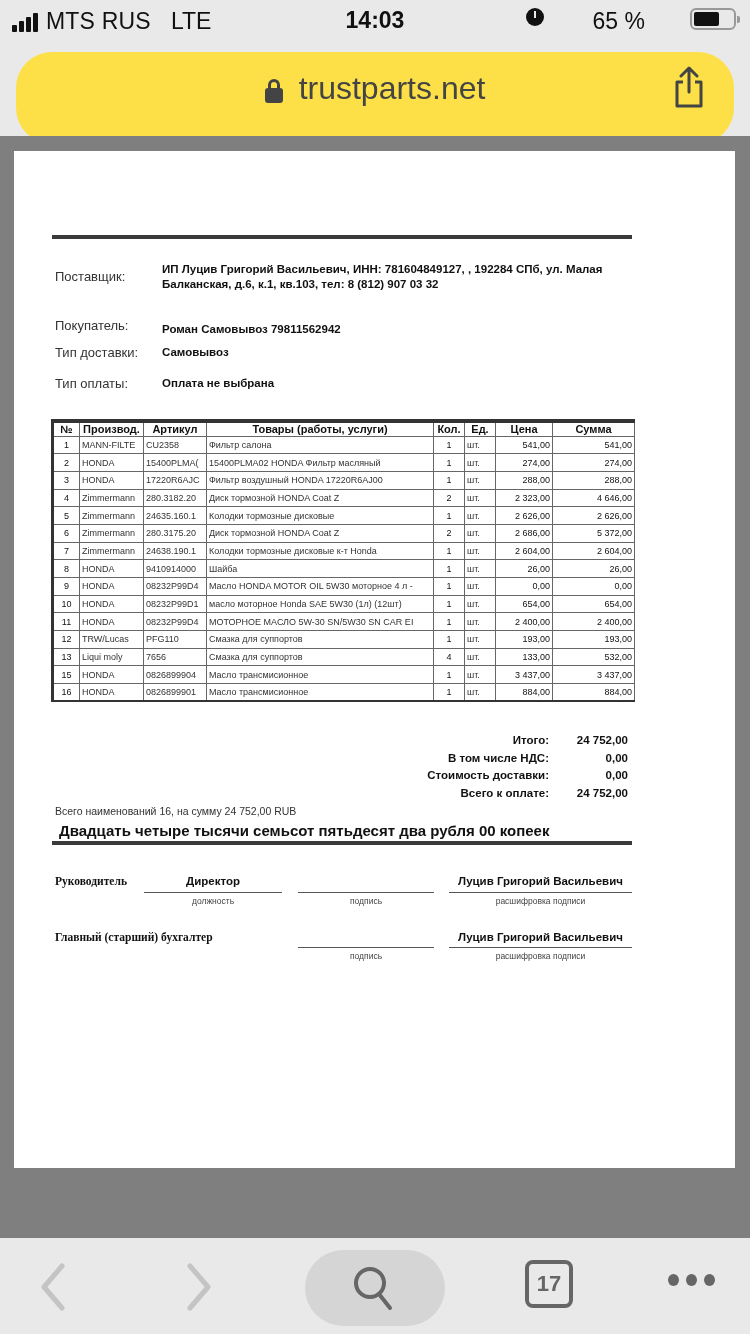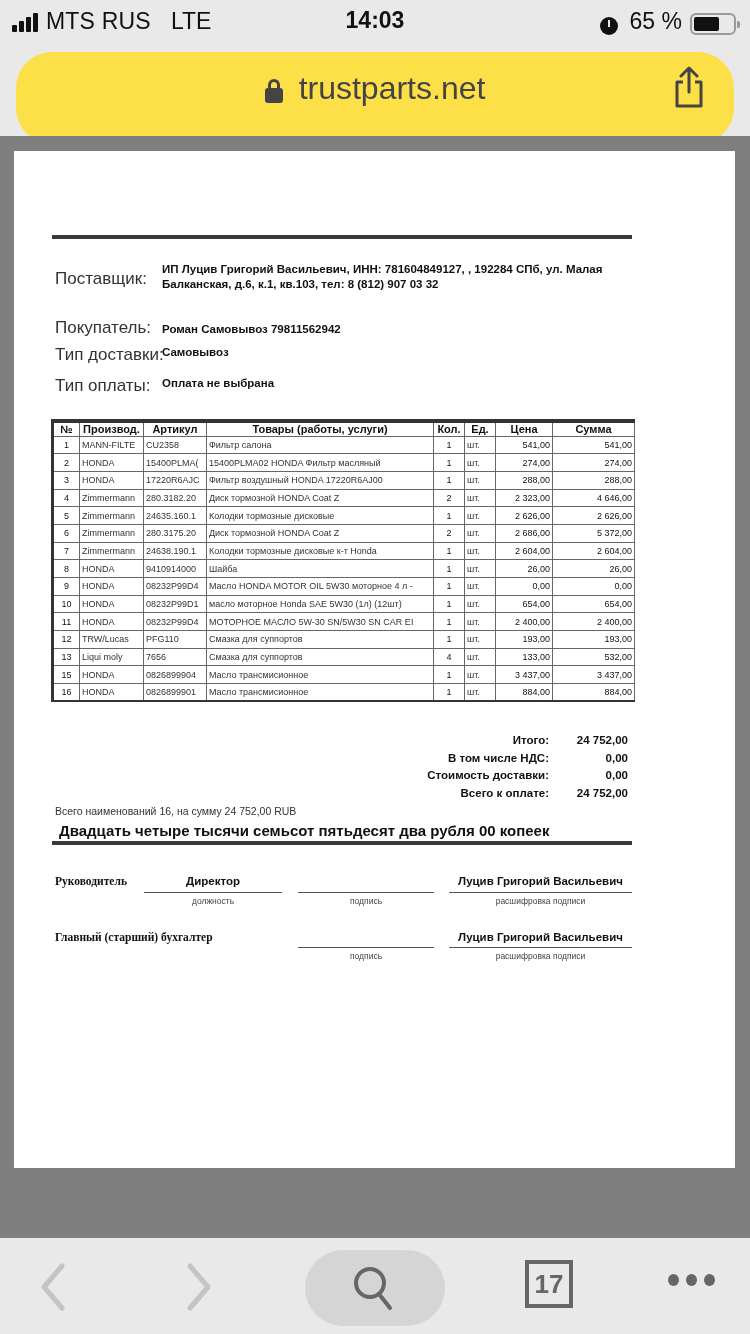--- a/index.html
+++ b/index.html
@@ -7,21 +7,21 @@
   body { background: #e9e9e9; font-family: "Liberation Sans", sans-serif; position: relative; color: #111; }
 
   
   .status-bar { position: absolute; left: 0; top: 0; width: 750px; height: 40px; background: #e9e9e9; }
   .sb-left { position: absolute; left: 12px; top: 8px; display: flex; align-items: center; font-size: 23px; color: #111; }
   .signal { display: flex; align-items: flex-end; gap: 2px; height: 20px; margin-right: 8px; }
   .signal span { width: 5px; background: #111; border-radius: 1px; }
   .sb-carrier { letter-spacing: 0.2px; text-align: right; }
   .sb-net { margin-left: 20px; }
   .sb-time { position: absolute; left: 0; width: 750px; top: 7px; text-align: center; font-size: 23px; font-weight: bold; }
-  .sb-right { position: absolute; right: 14px; top: 8px; display: flex; align-items: flex-end; font-size: 23px; }
+  .sb-right { position: absolute; right: 14px; top: 8px; display: flex; align-items: flex-start; font-size: 23px; gap: 37px; }
   .alarm { width: 18px; height: 18px; border-radius: 50%; background: #111; margin-right: 12px; position: relative; }
   .alarm::after { content: ""; position: absolute; left: 8px; top: 3px; width: 2px; height: 7px; background: #e9e9e9; }
   .battery { width: 46px; height: 22px; border: 2px solid #999; border-radius: 6px; margin-left: 8px; padding: 2px; position: relative; }
   .battery .fill { width: 65%; height: 100%; background: #111; border-radius: 2px; }
   .battery::after { content: ""; position: absolute; right: -6px; top: 6px; width: 3px; height: 7px; background: #999; border-radius: 0 2px 2px 0; }
 
   
   .url-bar { position: absolute; left: 16px; top: 52px; width: 718px; height: 92px; background: #fde047; border-radius: 36px; }
   .url-center { position: absolute; left: 0; right: 0; top: 18px; display: flex; justify-content: center; align-items: center; font-size: 32px; color: #444; }
   .lock { width: 18px; height: 24px; margin-right: 16px; position: relative; top: 2px; }
@@ -29,21 +29,21 @@
   .lock .body { position: absolute; left: 0; top: 9px; width: 18px; height: 15px; background: #444; border-radius: 3px; }
   .share { position: absolute; right: 28px; top: 14px; width: 34px; height: 42px; }
 
   
   .viewer { position: absolute; left: 0; top: 136px; width: 750px; height: 1102px; background: #7f7f7f; }
   .page { position: absolute; left: 14px; top: 15px; width: 721px; height: 1017px; background: #fff; }
 
   .doc-title { position: absolute; left: 38px; width: 580px; top: 56px; text-align: center; font-size: 16.5px; font-weight: bold; }
   .hr-thick { position: absolute; left: 38px; width: 580px; height: 4px; background: #3a3a3a; }
 
-  .info-label { position: absolute; left: 41px; font-size: 17px; color: #333; }
+  .info-label { position: absolute; left: 41px; font-size: 13px; color: #333; }
   .info-value { position: absolute; left: 148px; font-size: 11.5px; font-weight: bold; line-height: 15px; color: #111; }
 
   
   .items { position: absolute; left: 37px; top: 268px; width: 582px; border-collapse: collapse; table-layout: fixed; font-size: 9px; border-top: 4px solid #333; border-left: 3px solid #333; }
   .items th, .items td { border: 1px solid #666; height: 17.7px; padding: 0 2px; white-space: nowrap; overflow: hidden; }
   .items th { font-size: 11px; font-weight: bold; text-align: center; height: 15px; }
   .items td.c { text-align: center; }
   .items td.r { text-align: right; }
   .items td.l { text-align: left; color: #333; }
   .items tr:last-child td { border-bottom: 2px solid #333; }
@@ -56,21 +56,21 @@
 
   .sig-label { position: absolute; left: 41px; font-size: 11.5px; font-weight: bold; font-family: Liberation Serif, serif; }
   .sig-value { position: absolute; font-size: 11.5px; font-weight: bold; text-align: center; }
   .sig-line { position: absolute; height: 1px; background: #555; }
   .sig-caption { position: absolute; font-size: 8.5px; color: #444; text-align: center; }
 
   
   .toolbar { position: absolute; left: 0; top: 1238px; width: 750px; height: 96px; background: #e9e9e9; }
   .tb-btn { position: absolute; display: flex; align-items: center; justify-content: center; }
   .search-pill { left: 305px; top: 12px; width: 140px; height: 76px; background: #d5d5d5; border-radius: 38px; }
-  .tabs-btn { left: 525px; top: 22px; width: 48px; height: 48px; border: 4px solid #666; border-radius: 0; font-size: 26px; font-weight: bold; color: #666; }
+  .tabs-btn { left: 525px; top: 22px; width: 48px; height: 48px; border: 4px solid #666; border-radius: 8px; font-size: 22px; font-weight: bold; color: #666; }
   .more-btn { left: 668px; top: 36px; gap: 7px; }
   .more-btn span { width: 11px; height: 12px; background: #666; border-radius: 50%; display: block; }
 </style>
 </head>
 <body>
 
 <div class="status-bar">
   <div class="sb-left">
     <div class="signal">
       <span style="height:7px"></span>

